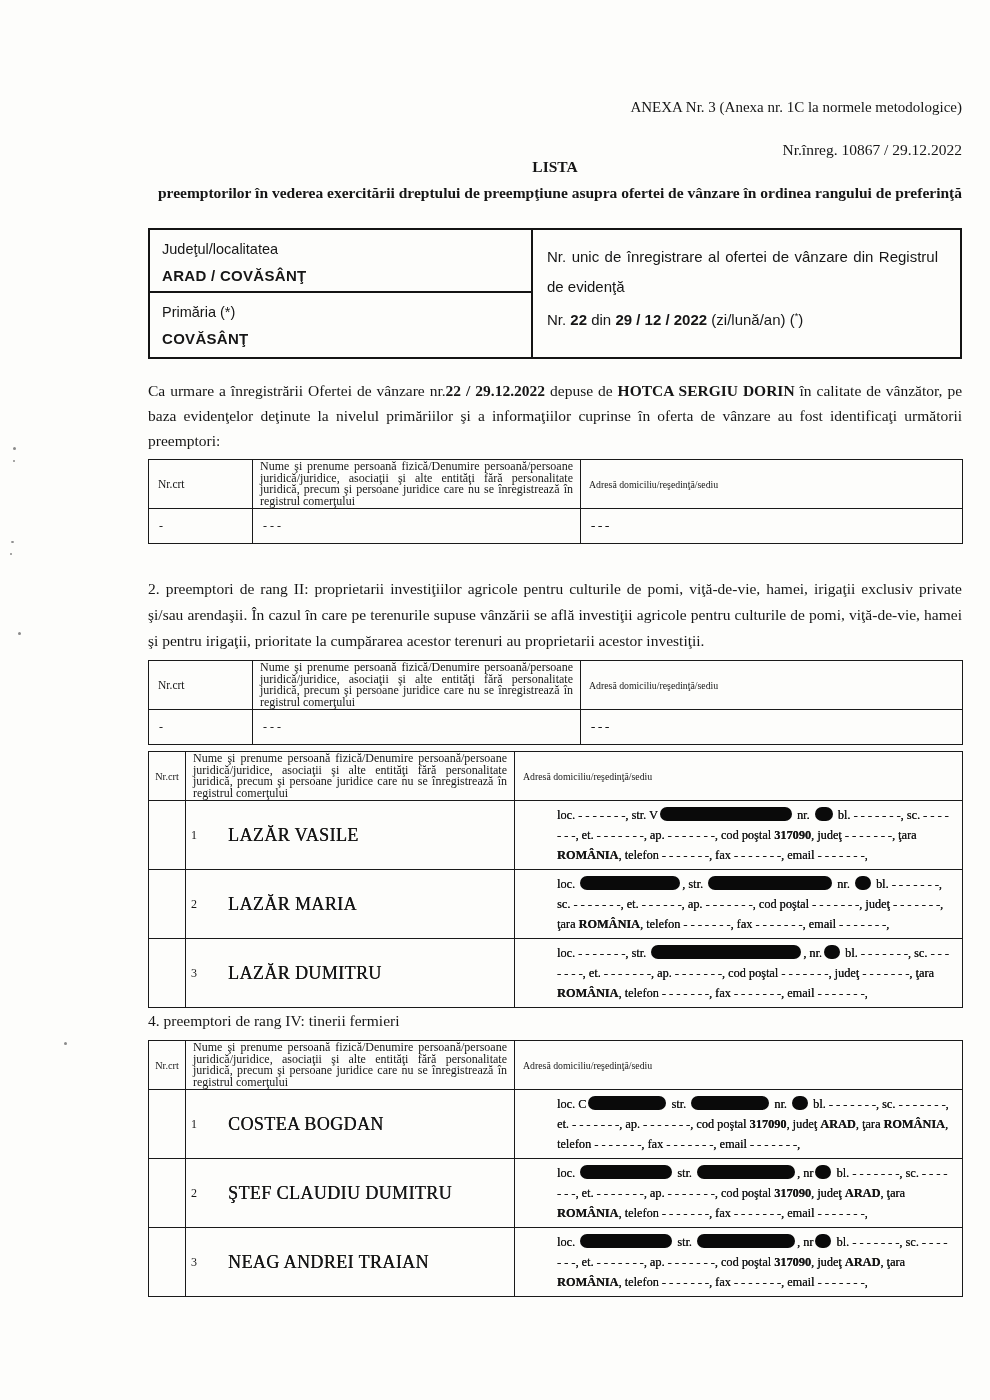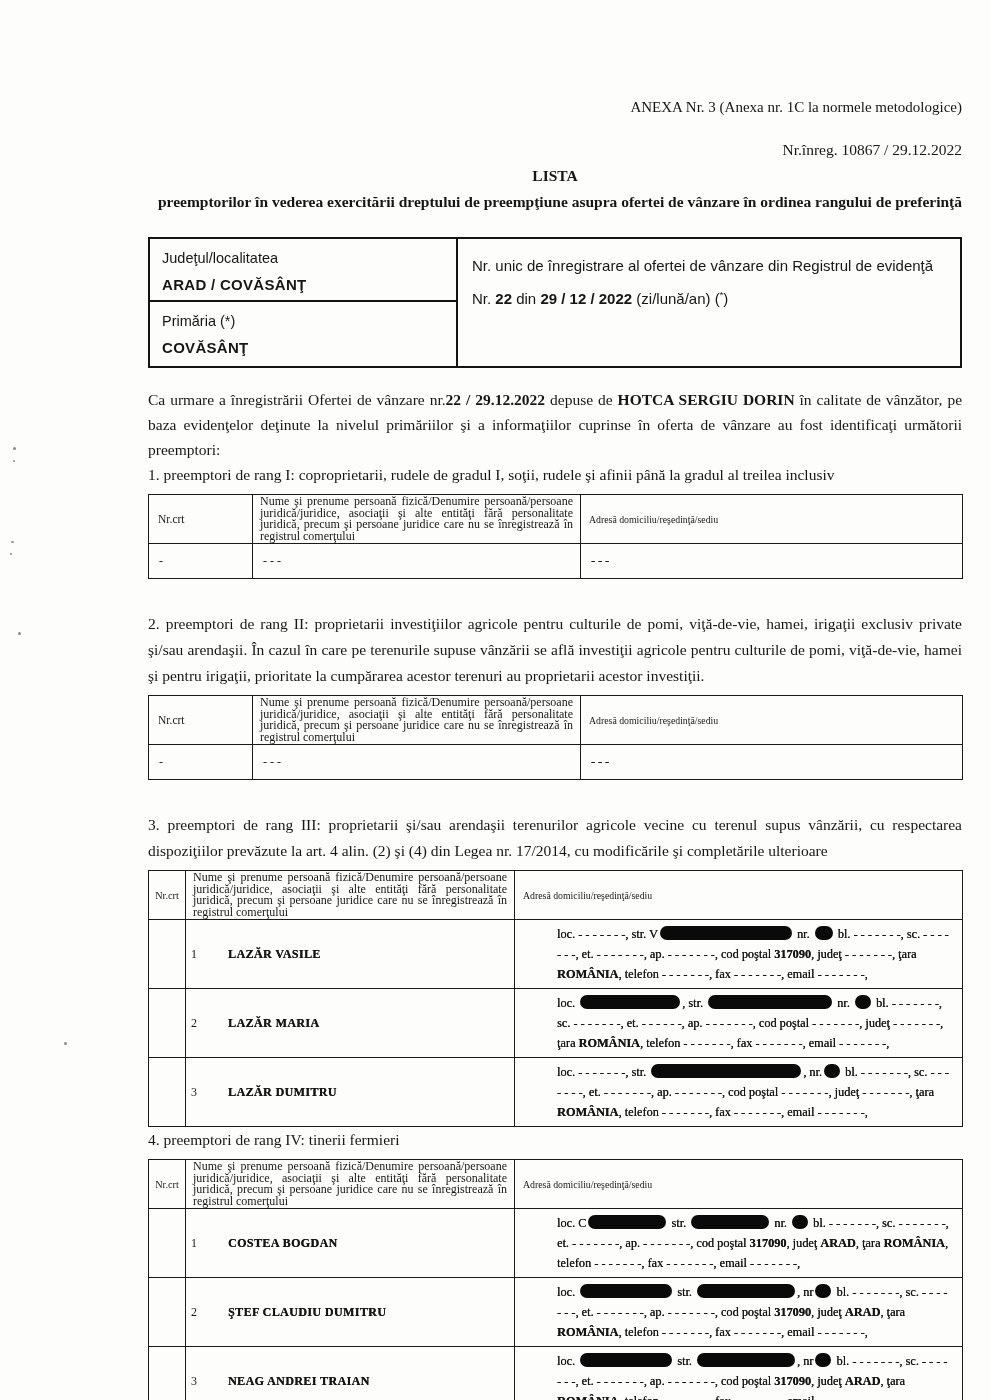--- a/index.html
+++ b/index.html
@@ -5,28 +5,28 @@
   html,body{margin:0;padding:0;background:#ffffff;}
   .page{
     width:990px;height:1400px;box-sizing:border-box;position:relative;
     background:#fdfdfb;color:#161616;
     font-family:"Liberation Serif", serif;
     padding:99px 28px 0 148px;
     overflow:hidden;
   }
   .right-line{text-align:right;font-size:15px;line-height:17px;}
   .reg-line{margin-top:25px;font-size:15.5px;}
-  .title1{margin-top:9px;text-align:center;font-weight:bold;font-size:15.5px;line-height:18px;}
+  .title1{margin-top:0;text-align:center;font-weight:bold;font-size:15.5px;line-height:18px;}
   .title2{margin-top:3px;text-align:right;font-weight:bold;font-size:15.5px;line-height:27px;}
 
   
   .header-table{margin-top:22px;width:100%;border-collapse:collapse;table-layout:fixed;
     font-family:"Liberation Sans", sans-serif;}
   .header-table td{border:2px solid #141414;vertical-align:top;}
-  .ht-left{width:308px;padding:9px 12px 7px 12px;}
+  .ht-left{width:383px;padding:9px 12px 7px 12px;}
   .ht-left.r1{height:61px;box-sizing:border-box;}
   .ht-left.r2{height:66px;box-sizing:border-box;}
   .ht-label{font-size:14.5px;line-height:20px;}
   .ht-value{font-weight:bold;font-size:15px;letter-spacing:.3px;margin-top:8px;}
   .ht-right{padding:12px 22px 8px 14px;}
   .ht-reg-label{font-size:15px;line-height:30px;text-align:justify;}
   .ht-reg-line{font-size:15px;margin-top:9px;}
   .ht-reg-line sup{font-size:9px;}
 
   .para{margin:19px 0 0 0;font-size:15.5px;line-height:25px;text-align:justify;}
@@ -42,21 +42,21 @@
   .style-a col.c1{width:104px;} .style-a col.c2{width:328px;} .style-a col.c3{width:382px;}
   .style-b col.c1{width:37px;}  .style-b col.c2{width:329px;} .style-b col.c3{width:448px;}
   .style-a .head-row td{height:40px;}
   .style-a .nr-head{font-size:11.5px;padding:0 0 0 9px;vertical-align:middle;}
   .style-a .data-row td{height:35px;font-size:12px;padding:0 10px;}
   .style-b .head-row td{height:44px;}
   .style-b .nr-head{font-size:10.2px;text-align:center;padding:0 1px;}
   .style-b .data-row td{height:60px;padding-left:42px;}
   .nr-cell{text-align:center;font-size:12px;}
   .style-a .nr-cell{text-align:left;padding-left:10px !important;}
-  .name-cell{font-weight:bold;font-size:12px;letter-spacing:.4px;padding:0 10px;
+  .name-cell{font-weight:normal;font-size:18px;letter-spacing:.4px;padding:0 10px;
     text-shadow:.3px 0 0 currentColor;}
   .style-a .name-cell{font-weight:normal;text-shadow:none;letter-spacing:0;}
   .addr-cell{font-size:12.3px;line-height:20px;padding:4px 9px;
     text-shadow:.2px 0 0 currentColor;}
   .addr-cell .b,.b{font-weight:bold;}
   .redact{display:inline-block;background:#0a0a0a;height:14px;border-radius:7px;
     vertical-align:-2px;margin:0 2px;}
   .speck{position:absolute;border-radius:50%;background:#8a8a8a;}
 </style>
 </head>
@@ -93,21 +93,20 @@
       <td class="ht-left r2">
         <div class="ht-label">Primăria (*)</div>
         <div class="ht-value">COVĂSÂNŢ</div>
       </td>
     </tr>
   </tbody>
     </table>
 
   <p class="para"><span>Ca urmare a înregistrării Ofertei de vânzare nr.</span><span class="b">22 / 29.12.2022</span><span> depuse de </span><span class="b">HOTCA SERGIU DORIN</span><span> în calitate de vânzător, pe baza evidenţelor deţinute la nivelul primăriilor şi a informaţiilor cuprinse în oferta de vânzare au fost identificaţi următorii preemptori:</span></p>
 
-  <p class="sec-heading">1. preemptori de rang I: coproprietarii, rudele de gradul I, soţii, rudele şi afinii până la gradul al treilea inclusiv</p>
   <table class="list-table style-a">
     <colgroup>
         <col class="c1">
         <col class="c2">
         <col class="c3">
       </colgroup>
     <tbody>
         <tr class="head-row">
       <td class="nr-head">Nr.crt</td>
       <td class="name-head">Nume şi prenume persoană fizică/Denumire persoană/persoane juridică/juridice, asociaţii şi alte entităţi fără personalitate juridică, precum şi persoane juridice care nu se înregistrează în registrul comerţului</td>
@@ -135,21 +134,20 @@
       <td class="addr-head">Adresă domiciliu/reşedinţă/sediu</td>
     </tr>
     <tr class="data-row">
       <td class="nr-cell">-</td>
       <td class="name-cell">- - -</td>
       <td class="addr-cell"><span>- - -</span></td>
     </tr>
   </tbody>
     </table>
 
-  <p class="sec-heading mt20">3. preemptori de rang III: proprietarii şi/sau arendaşii terenurilor agricole vecine cu terenul supus vânzării, cu respectarea dispoziţiilor prevăzute la art. 4 alin. (2) şi (4) din Legea nr. 17/2014, cu modificările şi completările ulterioare</p>
   <table class="list-table style-b">
     <colgroup>
         <col class="c1">
         <col class="c2">
         <col class="c3">
       </colgroup>
     <tbody>
         <tr class="head-row">
       <td class="nr-head">Nr.crt</td>
       <td class="name-head">Nume şi prenume persoană fizică/Denumire persoană/persoane juridică/juridice, asociaţii şi alte entităţi fără personalitate juridică, precum şi persoane juridice care nu se înregistrează în registrul comerţului</td>

